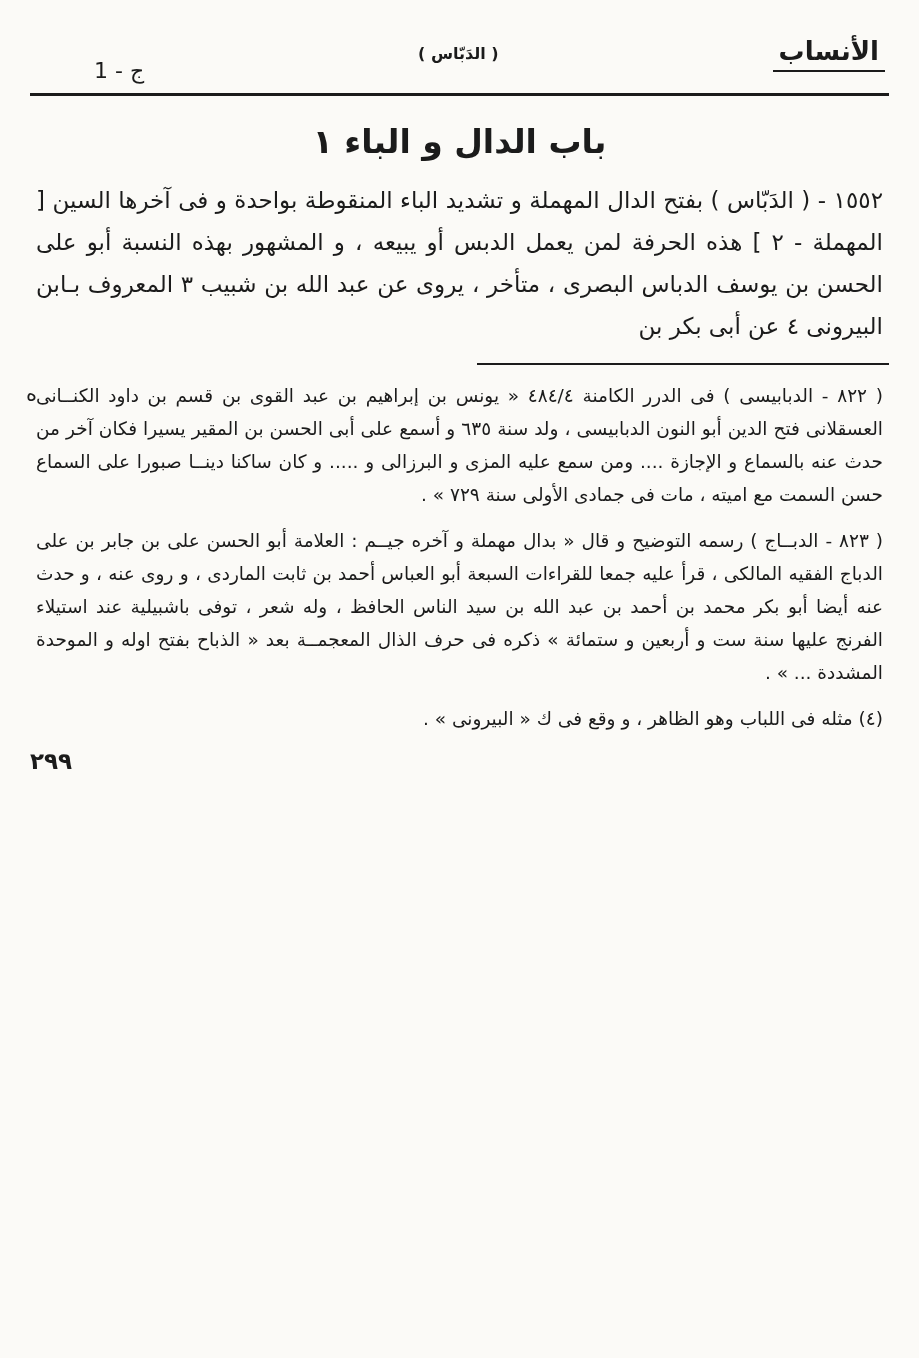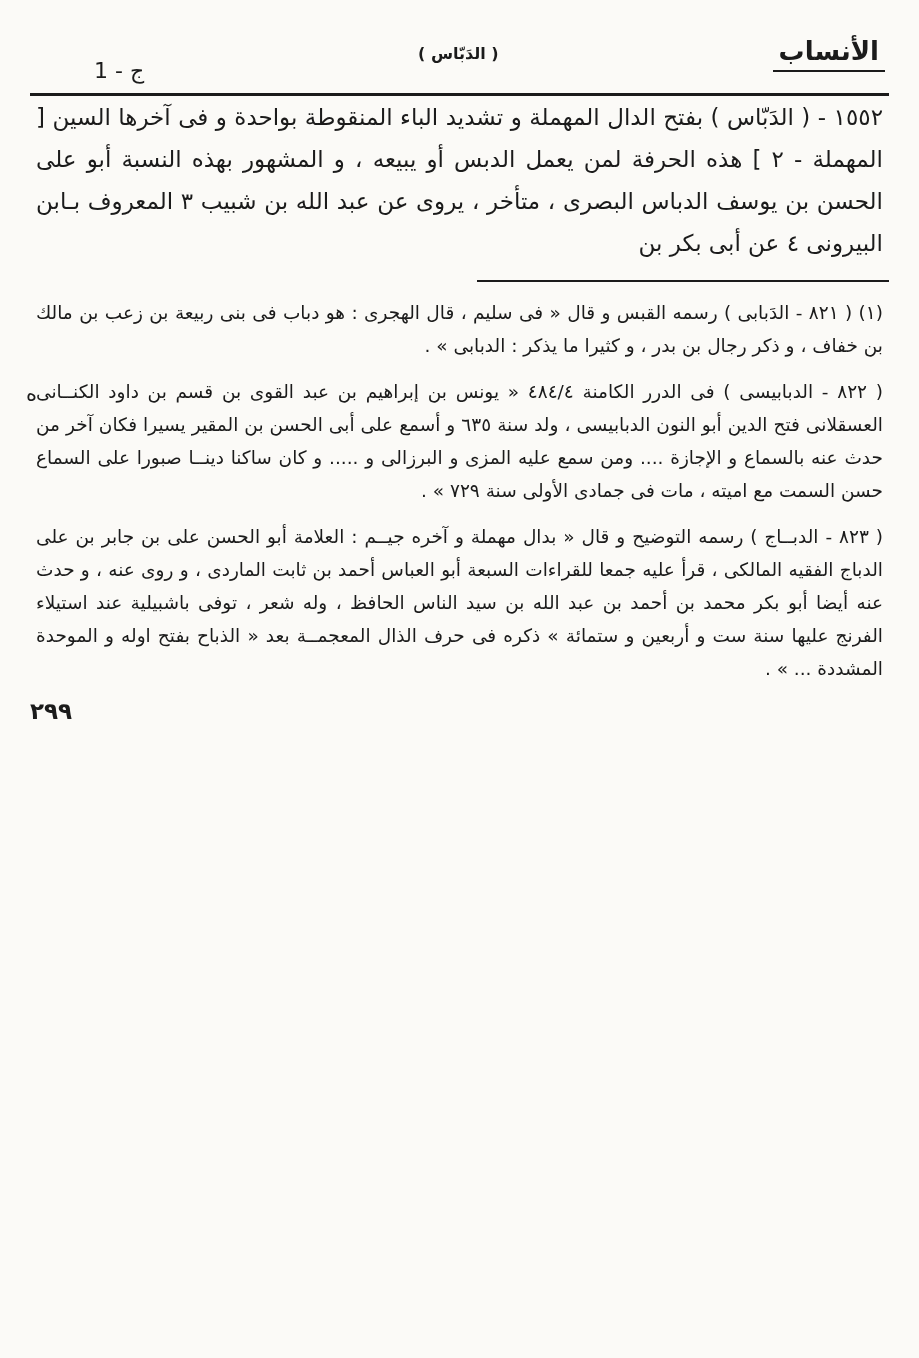--- a/index.html
+++ b/index.html
@@ -97,28 +97,29 @@
 <body>
 
 <div class="page">
 
   <div class="header">
     <span class="book-title">الأنساب</span>
     <span class="entry-title">( الدَبّاس )</span>
     <span class="volume">ج - 1</span>
   </div>
 
+  <div class="chapter-title">باب الدال و الباء ١</div>
 
   <div class="main-text">١٥٥٢ - ( الدَبّاس ) بفتح الدال المهملة و تشديد الباء المنقوطة بواحدة و فى آخرها السين [ المهملة - ٢ ] هذه الحرفة لمن يعمل الدبس أو يبيعه ، و المشهور بهذه النسبة أبو على الحسن بن يوسف الدباس البصرى ، متأخر ، يروى عن عبد الله بن شبيب ٣ المعروف بـابن البيرونى ٤ عن أبى بكر بن</div>
 
   <span class="margin-mark">ه</span>
 
   <hr class="footnote-sep">
 
   <div class="footnotes">
-    <p>(١) ( ٨٢١ - الدَبابى ) رسمه القبس و قال « فى سليم ، قال الهجرى : هو دباب فى بنى ربيعة بن زعب بن مالك بن خفاف ، و ذكر رجال بن بدر ، و كثيرا ما يذكر : الدبابى » .</p>
     <p>( ٨٢٢ - الدبابيسى ) فى الدرر الكامنة ٤٨٤/٤ « يونس بن إبراهيم بن عبد القوى بن قسم بن داود الكنــانى العسقلانى فتح الدين أبو النون الدبابيسى ، ولد سنة ٦٣٥ و أسمع على أبى الحسن بن المقير يسيرا فكان آخر من حدث عنه بالسماع و الإجازة .... ومن سمع عليه المزى و البرزالى و ..... و كان ساكنا دينــا صبورا على السماع حسن السمت مع اميته ، مات فى جمادى الأولى سنة ٧٢٩ » .</p>
     <p>( ٨٢٣ - الدبــاج ) رسمه التوضيح و قال « بدال مهملة و آخره جيــم : العلامة أبو الحسن على بن جابر بن على الدباج الفقيه المالكى ، قرأ عليه جمعا للقراءات السبعة أبو العباس أحمد بن ثابت الماردى ، و روى عنه ، و حدث عنه أيضا أبو بكر محمد بن أحمد بن عبد الله بن سيد الناس الحافظ ، وله شعر ، توفى باشبيلية عند استيلاء الفرنج عليها سنة ست و أربعين و ستمائة » ذكره فى حرف الذال المعجمــة بعد « الذباح بفتح اوله و الموحدة المشددة ... » .</p>
+    <p>(٤) مثله فى اللباب وهو الظاهر ، و وقع فى ك « البيرونى » .</p>
   </div>
 
   <div class="page-number">٢٩٩</div>
 
 </div>
 
 </body></html>

